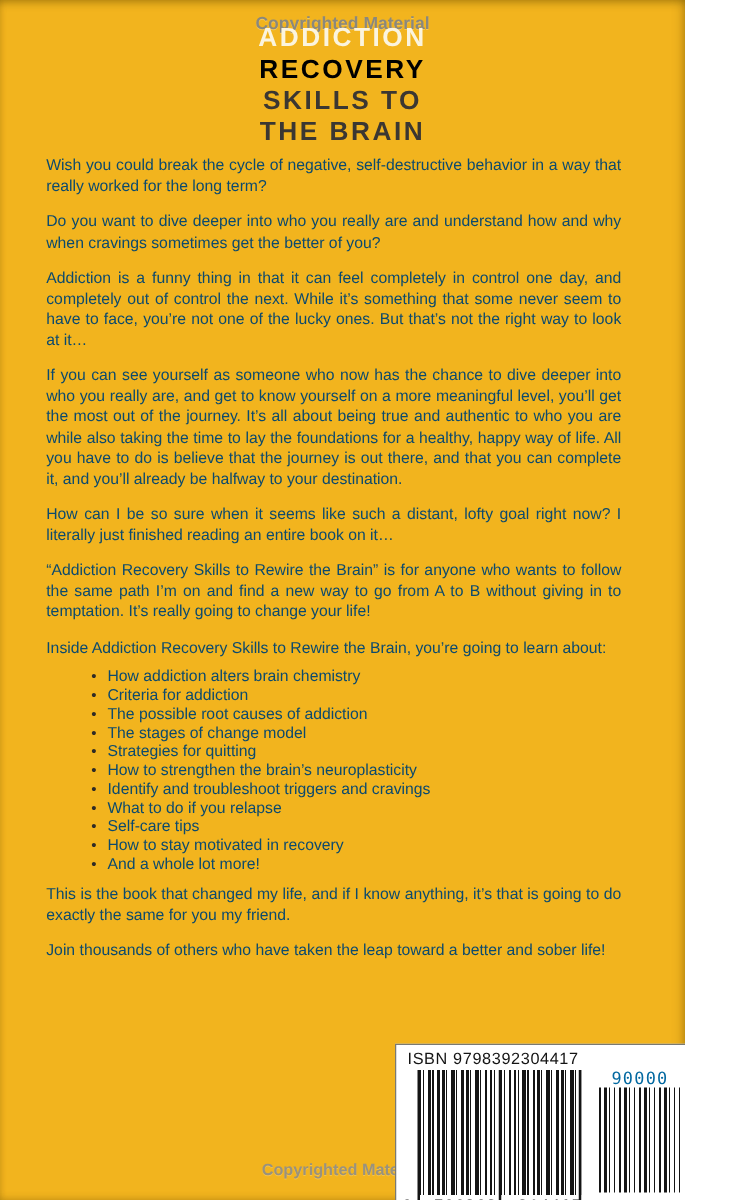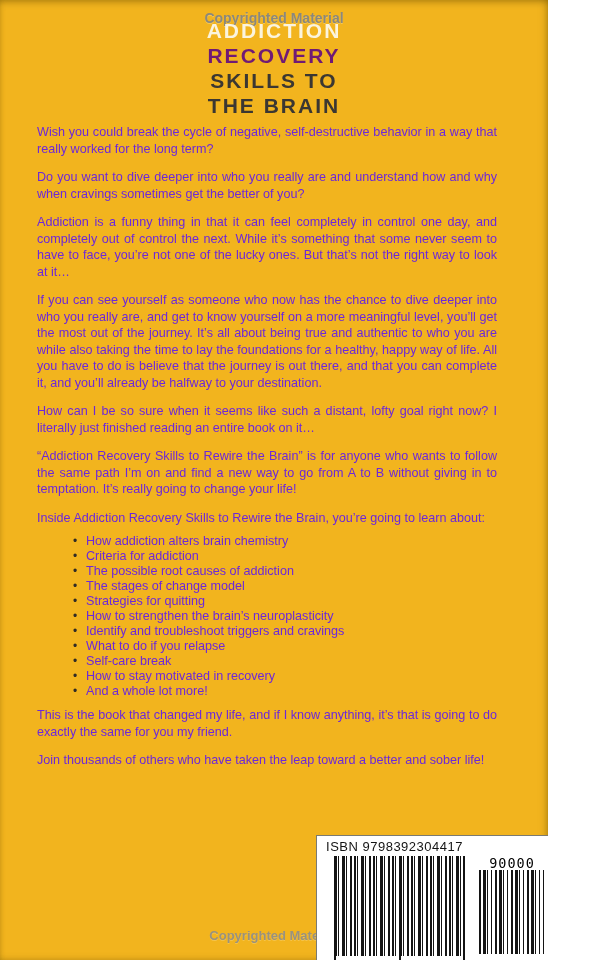--- a/index.html
+++ b/index.html
@@ -24,27 +24,27 @@
     font-size:14px; font-weight:bold; color:#8B887C;
     text-shadow:0 1px 0 rgba(255,255,255,.25);
     height:18px; line-height:16px;
   }
   .title-block{ margin-top:0px; text-align:center; }
   .title-line{
     font-size:21px; font-weight:bold; line-height:25px;
     letter-spacing:2px;
   }
   .t-white{ color:#FBF4DE; }
-  .t-cream{ color:#701a75; }
+  .t-cream{ color:#000000; }
   .t-dark { color:#3B3732; }
 
   .body-text{
     margin-top:6px;
     padding:0 51px 0 37px;
-    color:#6d28d9;
+    color:#0c4a6e;
     font-size:12.6px; line-height:16.5px;
     text-align:justify;
   }
   .body-text p{ margin:0 0 12px 0; }
   .learning-list{
     list-style:none;
     margin:-4px 0 8px 0;
     padding-left:36px;
     text-align:left;
   }
@@ -93,21 +93,21 @@
     display:flex; justify-content:space-between; align-items:flex-end;
     background:transparent;
     font-family:"DejaVu Sans Mono", monospace;
     font-size:12.5px; color:#141414; letter-spacing:1px;
   }
   .digits-row span{ background:#fff; padding:0 1px; }
   .price-code{
     position:absolute; top:19px; left:160px; width:70px;
     text-align:center;
     font-family:"DejaVu Sans Mono", monospace;
-    font-size:13.5px; color:#000000; letter-spacing:1px;
+    font-size:13.5px; color:#0369a1; letter-spacing:1px;
   }
   .bars-addon{
     position:absolute; left:162px; top:34px; width:65px; height:84px;
     background-image:repeating-linear-gradient(90deg,
       #141414 0 2px, #fff 2px 4px,
       #141414 4px 7px, #fff 7px 8px,
       #141414 8px 9px, #fff 9px 12px,
       #141414 12px 13px, #fff 13px 16px);
   }
   .copyright-bottom{
@@ -142,21 +142,21 @@
 
     <ul class="learning-list">
       <li>How addiction alters brain chemistry</li>
       <li>Criteria for addiction</li>
       <li>The possible root causes of addiction</li>
       <li>The stages of change model</li>
       <li>Strategies for quitting</li>
       <li>How to strengthen the brain’s neuroplasticity</li>
       <li>Identify and troubleshoot triggers and cravings</li>
       <li>What to do if you relapse</li>
-      <li>Self-care break</li>
+      <li>Self-care tips</li>
       <li>How to stay motivated in recovery</li>
       <li>And a whole lot more!</li>
     </ul>
 
     <p>This is the book that changed my life, and if I know anything, it’s that is going to do exactly the same for you my friend.</p>
     <p>Join thousands of others who have taken the leap toward a better and sober life!</p>
   </div>
 
   <div class="barcode-panel">
     <div class="isbn-label">ISBN 9798392304417</div>

